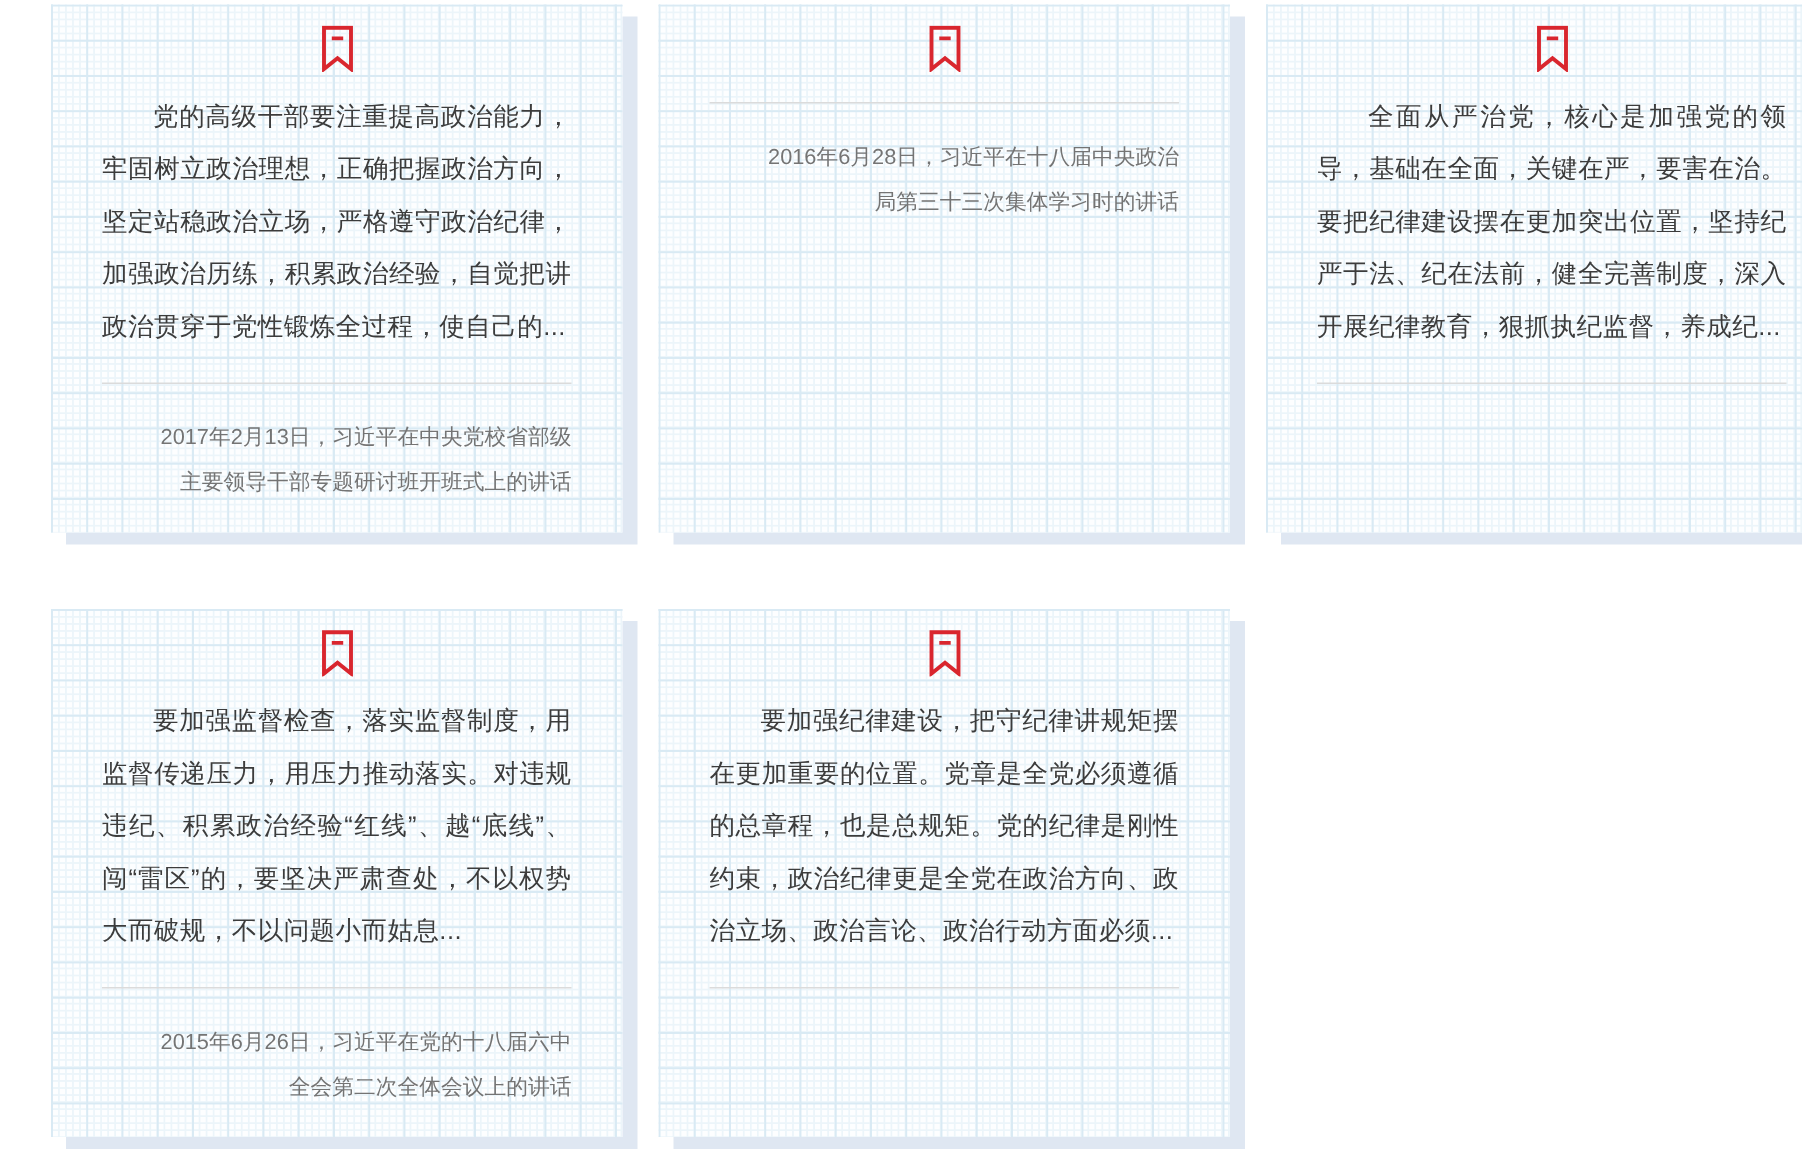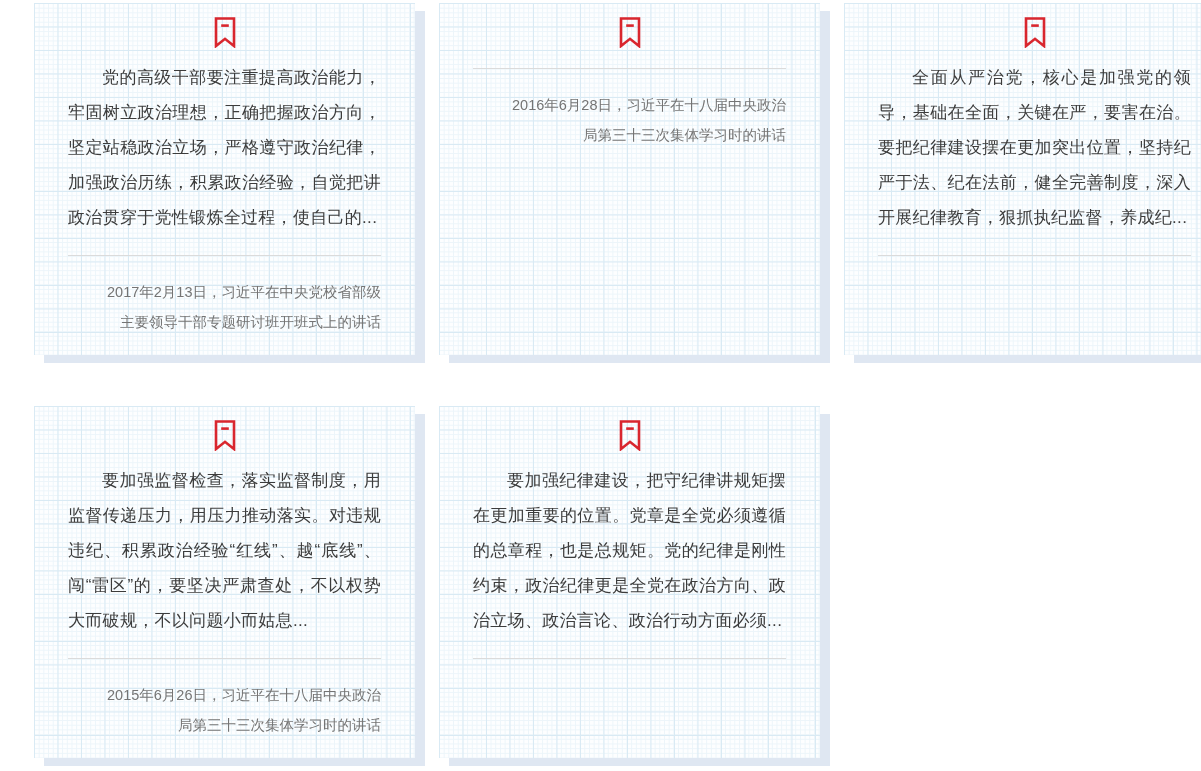--- a/index.html
+++ b/index.html
@@ -106,21 +106,21 @@
 
   <div class="card">
     <div class="icon-wrap">
       <svg width="24" height="31" viewBox="0 0 24 31" aria-hidden="true">
         <path d="M3 1.5 H21 V29 L12 21.8 L3 29 Z" fill="none" stroke="currentColor" stroke-width="2.6"></path>
         <line x1="8.2" y1="8.6" x2="15.8" y2="8.6" stroke="currentColor" stroke-width="2.6"></line>
       </svg>
     </div>
     <p class="quote">要加强监督检查，落实监督制度，用监督传递压力，用压力推动落实。对违规违纪、积累政治经验“红线”、越“底线”、闯“雷区”的，要坚决严肃查处，不以权势大而破规，不以问题小而姑息...</p>
     <div class="divider"></div>
-    <p class="source">2015年6月26日，习近平在十八届中央政治局第三十三次集体学习时的讲话</p>
+    <p class="source">2015年6月26日，习近平在党的十八届六中全会第二次全体会议上的讲话</p>
   </div>
 
   <div class="card">
     <div class="icon-wrap">
       <svg width="24" height="31" viewBox="0 0 24 31" aria-hidden="true">
         <path d="M3 1.5 H21 V29 L12 21.8 L3 29 Z" fill="none" stroke="currentColor" stroke-width="2.6"></path>
         <line x1="8.2" y1="8.6" x2="15.8" y2="8.6" stroke="currentColor" stroke-width="2.6"></line>
       </svg>
     </div>
     <p class="quote">要加强纪律建设，把守纪律讲规矩摆在更加重要的位置。党章是全党必须遵循的总章程，也是总规矩。党的纪律是刚性约束，政治纪律更是全党在政治方向、政治立场、政治言论、政治行动方面必须...</p>

